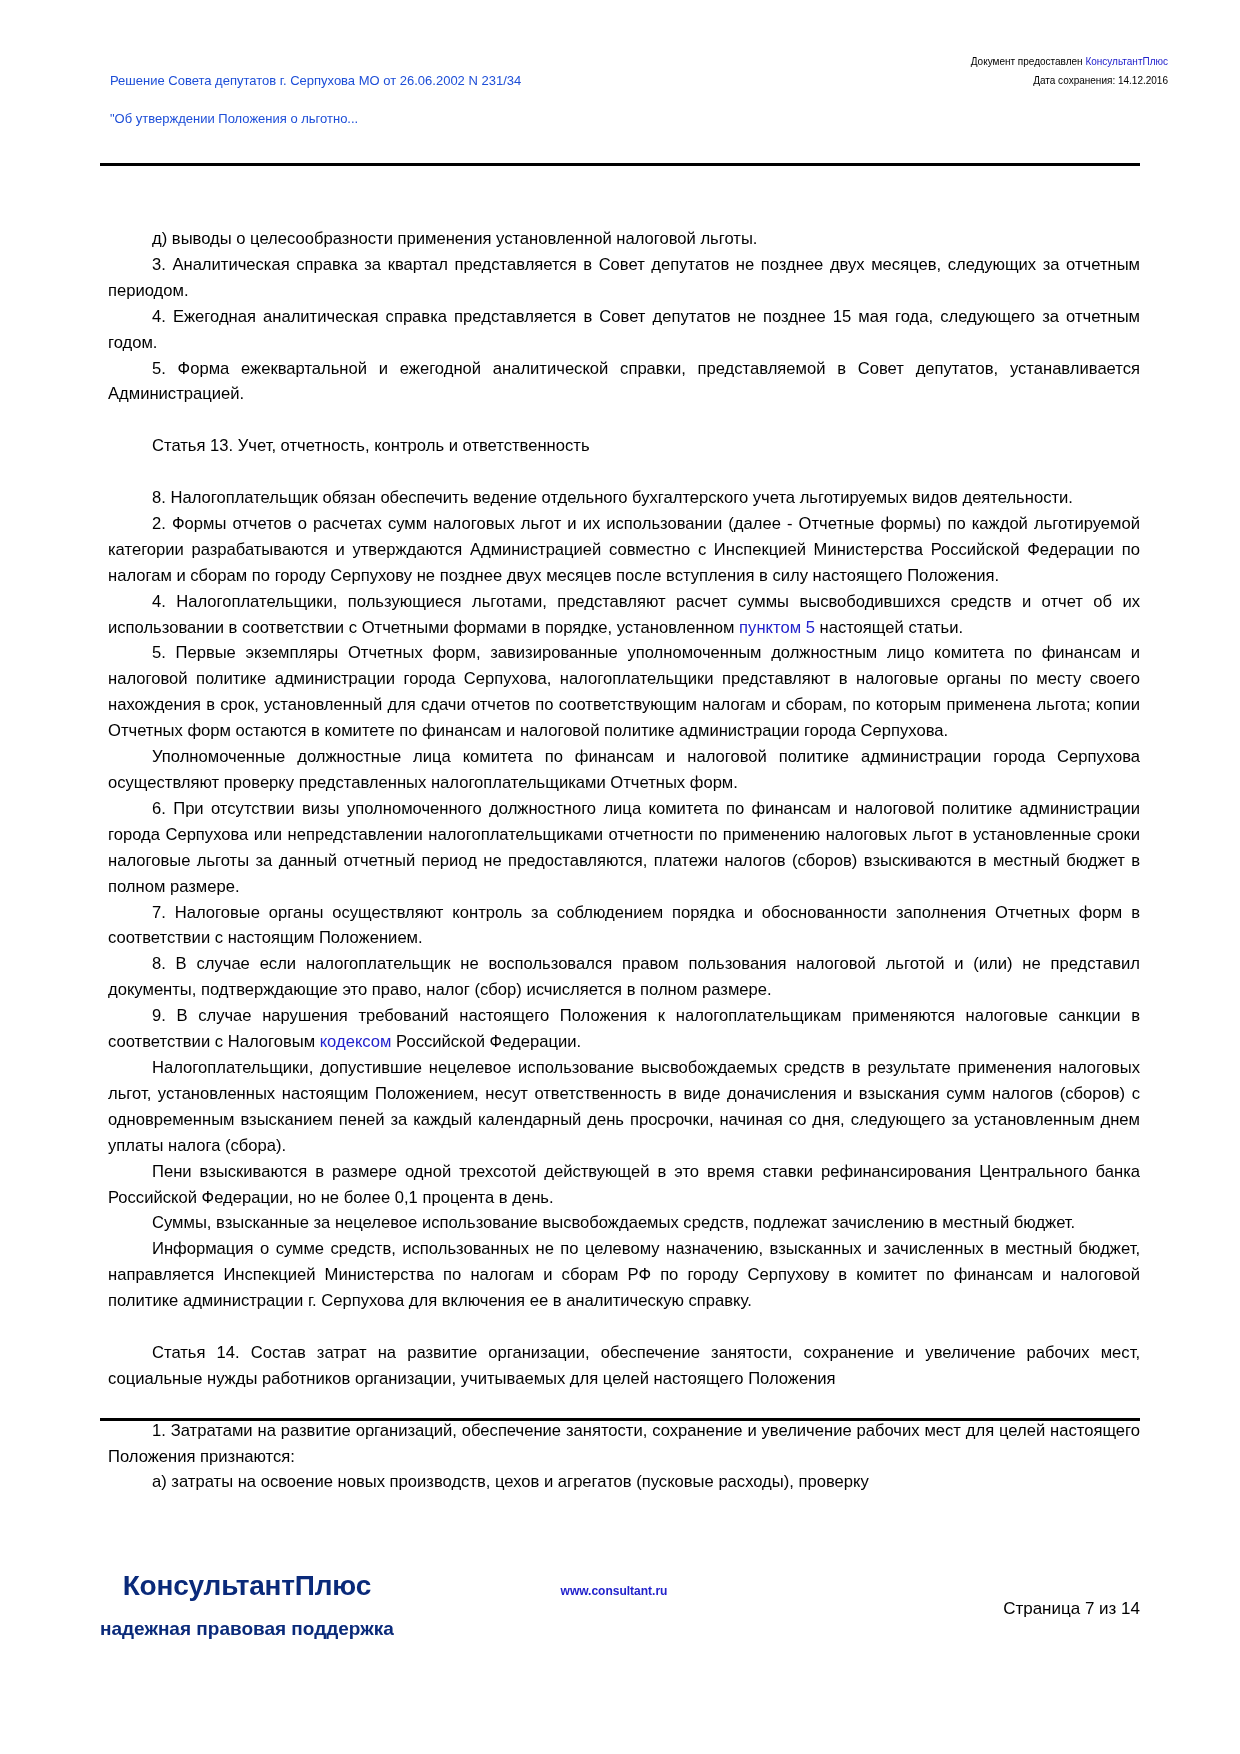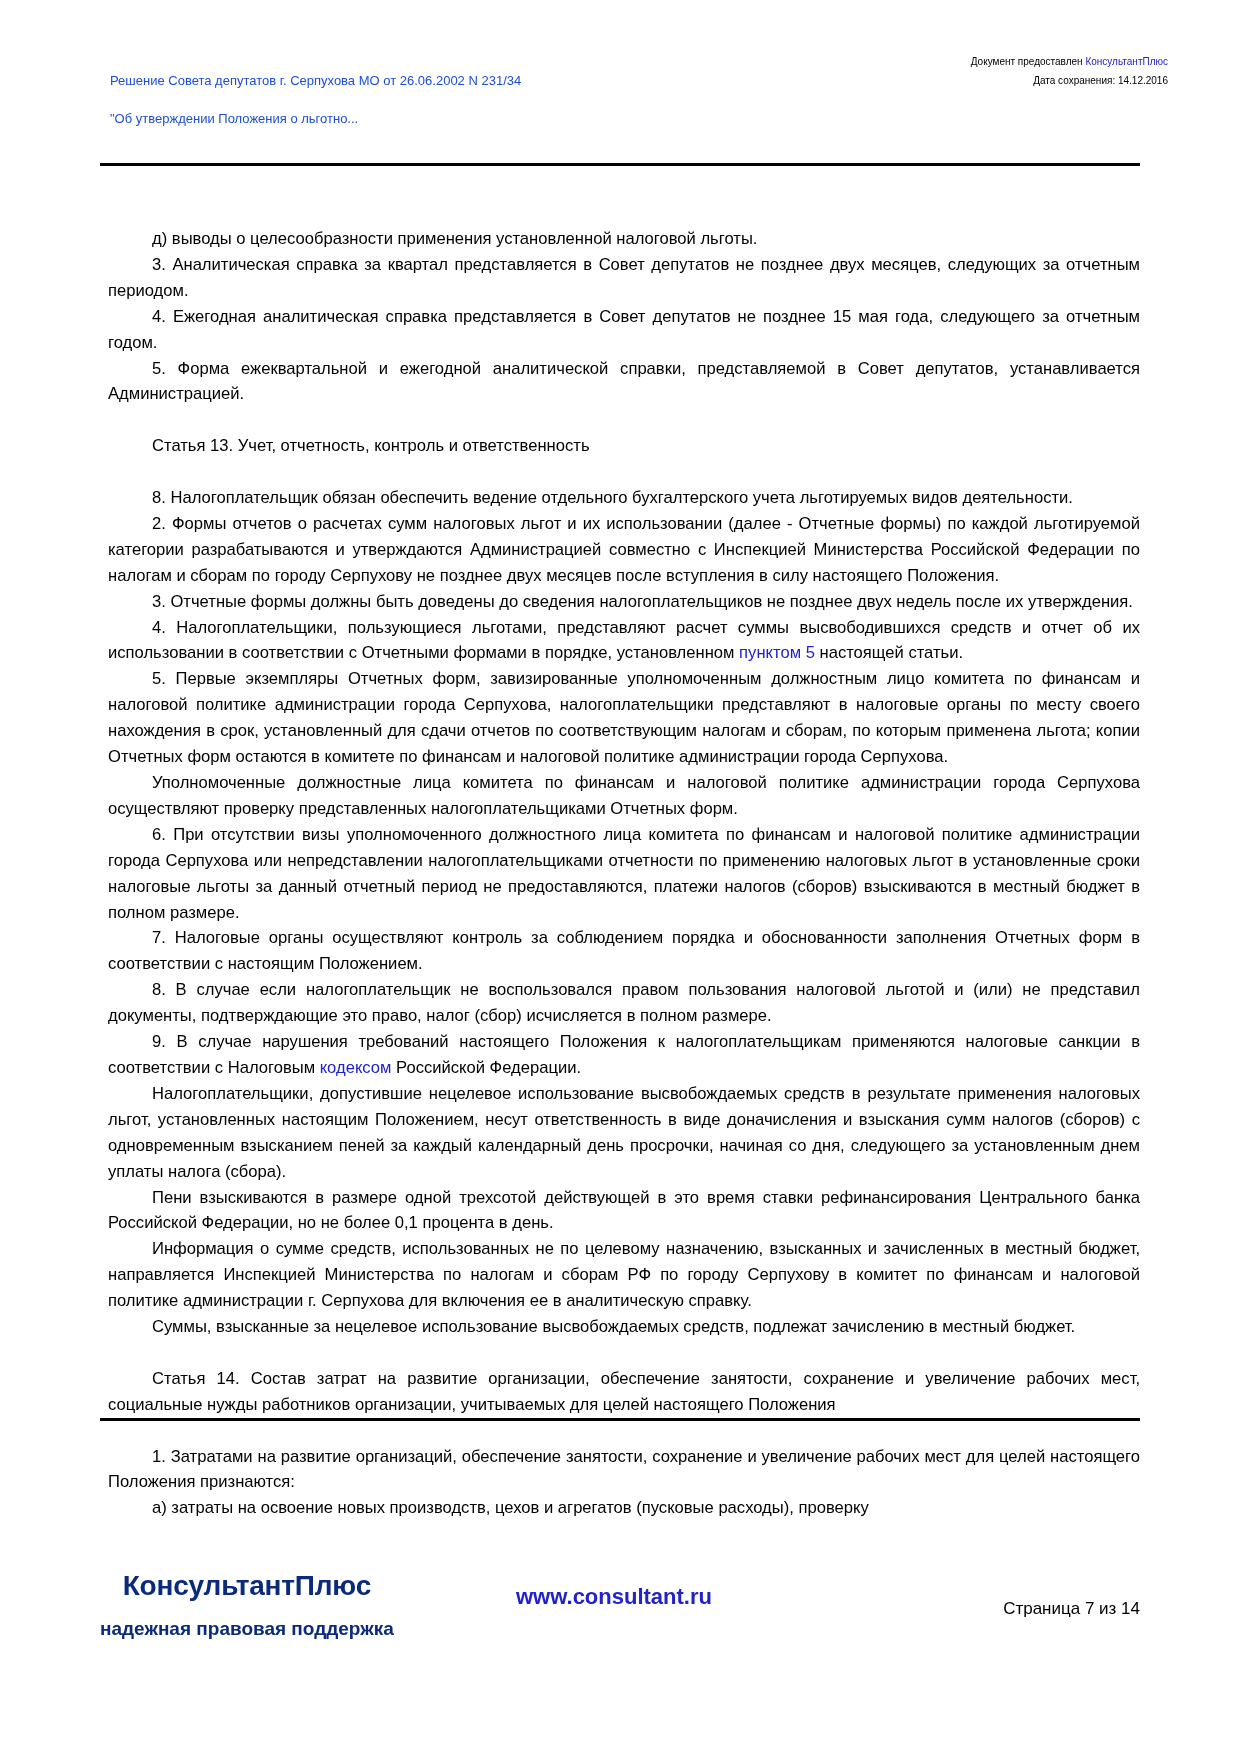--- a/index.html
+++ b/index.html
@@ -108,21 +108,21 @@
     color: #0a2a7a;
     margin-top: 16px;
     white-space: nowrap;
   }
   .footer-site {
     position: absolute;
     left: 0;
     right: 12px;
     top: 14px;
     text-align: center;
-    font-size: 22px;
+    font-size: 12px;
     font-weight: bold;
     color: #2222cc;
   }
   .footer-page {
     position: absolute;
     right: 100px;
     top: 29px;
     font-size: 17px;
     color: #000;
     white-space: nowrap;
@@ -154,36 +154,35 @@
     <p class="par">5. Форма ежеквартальной и ежегодной аналитической справки, представляемой в Совет депутатов, устанавливается Администрацией.</p>
 
     <p class="spacer"></p>
 
     <p class="par">Статья 13. Учет, отчетность, контроль и ответственность</p>
 
     <p class="spacer"></p>
 
     <p class="par">8. Налогоплательщик обязан обеспечить ведение отдельного бухгалтерского учета льготируемых видов деятельности.</p>
     <p class="par">2. Формы отчетов о расчетах сумм налоговых льгот и их использовании (далее - Отчетные формы) по каждой льготируемой категории разрабатываются и утверждаются Администрацией совместно с Инспекцией Министерства Российской Федерации по налогам и сборам по городу Серпухову не позднее двух месяцев после вступления в силу настоящего Положения.</p>
-    <p class="par">3. Отчетные формы должны быть доведены до сведения налогоплательщиков не позднее двух недель после их утверждения.</p>
 
     <p class="par"><span>4. Налогоплательщики, пользующиеся льготами, представляют расчет суммы высвободившихся средств и отчет об их использовании в соответствии с Отчетными формами в порядке, установленном </span><a class="xref" href="#">пунктом 5</a><span> настоящей статьи.</span></p>
 
     <p class="par">5. Первые экземпляры Отчетных форм, завизированные уполномоченным должностным лицо комитета по финансам и налоговой политике администрации города Серпухова, налогоплательщики представляют в налоговые органы по месту своего нахождения в срок, установленный для сдачи отчетов по соответствующим налогам и сборам, по которым применена льгота; копии Отчетных форм остаются в комитете по финансам и налоговой политике администрации города Серпухова.</p>
     <p class="par">Уполномоченные должностные лица комитета по финансам и налоговой политике администрации города Серпухова осуществляют проверку представленных налогоплательщиками Отчетных форм.</p>
     <p class="par">6. При отсутствии визы уполномоченного должностного лица комитета по финансам и налоговой политике администрации города Серпухова или непредставлении налогоплательщиками отчетности по применению налоговых льгот в установленные сроки налоговые льготы за данный отчетный период не предоставляются, платежи налогов (сборов) взыскиваются в местный бюджет в полном размере.</p>
     <p class="par">7. Налоговые органы осуществляют контроль за соблюдением порядка и обоснованности заполнения Отчетных форм в соответствии с настоящим Положением.</p>
     <p class="par">8. В случае если налогоплательщик не воспользовался правом пользования налоговой льготой и (или) не представил документы, подтверждающие это право, налог (сбор) исчисляется в полном размере.</p>
 
     <p class="par"><span>9. В случае нарушения требований настоящего Положения к налогоплательщикам применяются налоговые санкции в соответствии с Налоговым </span><a class="xref" href="#">кодексом</a><span> Российской Федерации.</span></p>
 
     <p class="par">Налогоплательщики, допустившие нецелевое использование высвобождаемых средств в результате применения налоговых льгот, установленных настоящим Положением, несут ответственность в виде доначисления и взыскания сумм налогов (сборов) с одновременным взысканием пеней за каждый календарный день просрочки, начиная со дня, следующего за установленным днем уплаты налога (сбора).</p>
     <p class="par">Пени взыскиваются в размере одной трехсотой действующей в это время ставки рефинансирования Центрального банка Российской Федерации, но не более 0,1 процента в день.</p>
+    <p class="par">Суммы, взысканные за нецелевое использование высвобождаемых средств, подлежат зачислению в местный бюджет.</p>
     <p class="par">Информация о сумме средств, использованных не по целевому назначению, взысканных и зачисленных в местный бюджет, направляется Инспекцией Министерства по налогам и сборам РФ по городу Серпухову в комитет по финансам и налоговой политике администрации г. Серпухова для включения ее в аналитическую справку.</p>
-    <p class="par">Суммы, взысканные за нецелевое использование высвобождаемых средств, подлежат зачислению в местный бюджет.</p>
 
     <p class="spacer"></p>
 
     <p class="par">Статья 14. Состав затрат на развитие организации, обеспечение занятости, сохранение и увеличение рабочих мест, социальные нужды работников организации, учитываемых для целей настоящего Положения</p>
 
     <p class="spacer"></p>
 
     <p class="par">1. Затратами на развитие организаций, обеспечение занятости, сохранение и увеличение рабочих мест для целей настоящего Положения признаются:</p>
     <p class="par">а) затраты на освоение новых производств, цехов и агрегатов (пусковые расходы), проверку</p>
 

